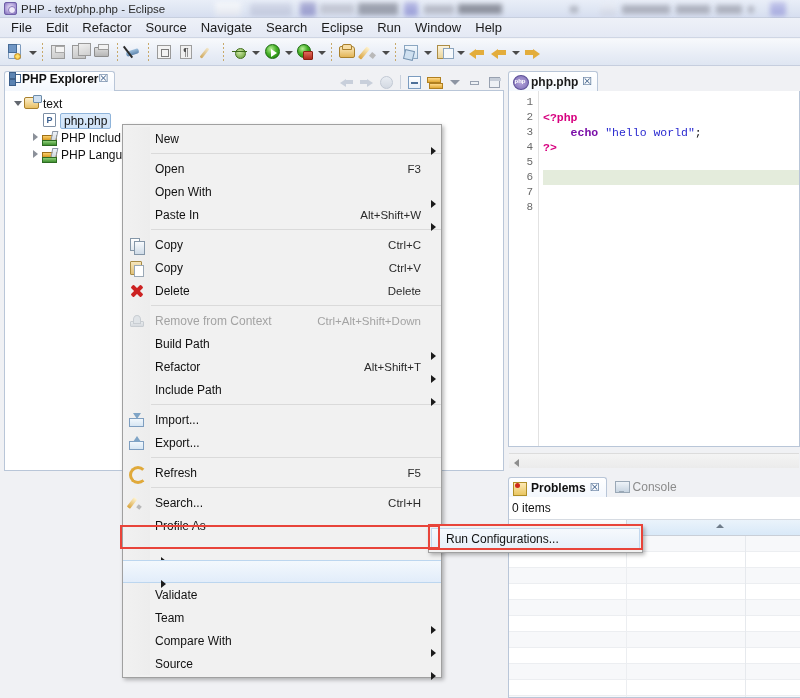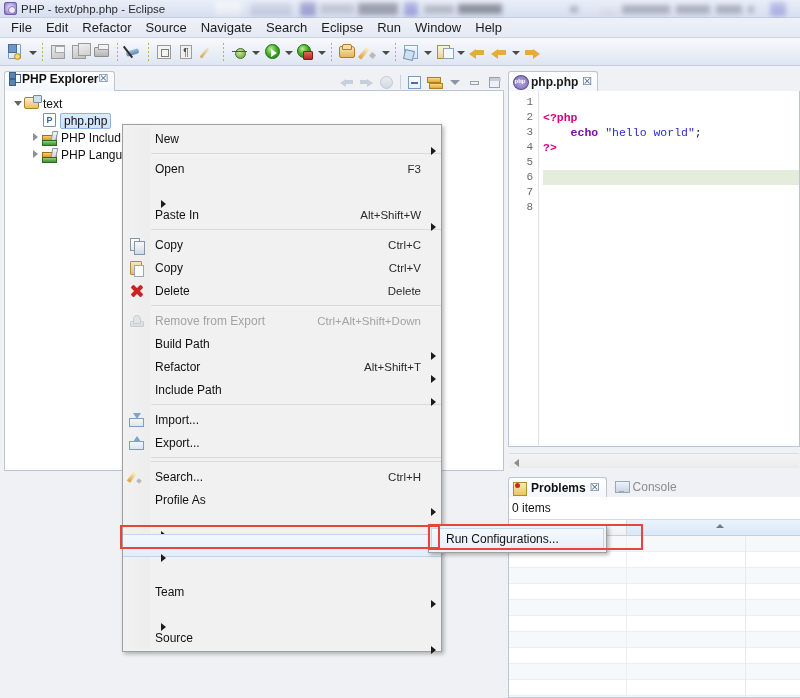--- a/index.html
+++ b/index.html
@@ -377,21 +377,21 @@
   .mic-refresh:before{content:""; position:absolute; left:0; top:0; width:12px; height:12px;
     border:3px solid #e0a93a; border-radius:50%; border-right-color:transparent;}
   .mic-search{position:absolute; left:6px; top:4px; width:14px; height:14px;}
   .mic-search:before{content:""; position:absolute; left:1px; top:1px; width:4px; height:12px;
     background:linear-gradient(180deg,#fff4d0,#d8a33c); transform:rotate(38deg); border-radius:1px;}
   .mic-search:after{content:""; position:absolute; left:8px; top:9px; width:4px; height:4px;
     background:#b8b8b8; transform:rotate(38deg);}
 
   
   .submenu {
-    position:absolute; left:428px; top:525px; width:179px;
+    position:absolute; left:428px; top:525px; width:215px;
     background:#f1f1f1; border:1px solid #a0a0a0;
     box-shadow:2px 2px 4px rgba(0,0,0,.28); padding:2px 0; z-index:50;
   }
   .submenu .mi { height:22px; }
   .submenu .mi.hl2 {
     background:linear-gradient(180deg,#f6f9fd,#e6eff9);
     border:1px solid #c3d8ee; margin:0 2px;
   }
   .submenu .mi-lb { padding-left:14px; }
 
@@ -703,20 +703,21 @@
     </div>
     <div class="msep"></div>
     <div class="mi">
       <span class="mi-ic"></span>
       <span class="mi-lb">Open</span>
       <span class="mi-ac">F3</span>
       <span class="mi-ar"></span>
     </div>
     <div class="mi">
       <span class="mi-ic"></span>
+      <span class="mi-lb">Open With</span>
       <span class="mi-ac"></span>
       <span class="mi-ar on"></span>
     </div>
     <div class="mi">
       <span class="mi-ic"></span>
       <span class="mi-lb">Paste In</span>
       <span class="mi-ac">Alt+Shift+W</span>
       <span class="mi-ar on"></span>
     </div>
     <div class="msep"></div>
@@ -742,21 +743,21 @@
       </span>
       <span class="mi-lb">Delete</span>
       <span class="mi-ac">Delete</span>
       <span class="mi-ar"></span>
     </div>
     <div class="msep"></div>
     <div class="mi disabled">
       <span class="mi-ic">
         <span class="mic-rmctx"></span>
       </span>
-      <span class="mi-lb">Remove from Export</span>
+      <span class="mi-lb">Remove from Context</span>
       <span class="mi-ac">Ctrl+Alt+Shift+Down</span>
       <span class="mi-ar"></span>
     </div>
     <div class="mi">
       <span class="mi-ic"></span>
       <span class="mi-lb">Build Path</span>
       <span class="mi-ac"></span>
       <span class="mi-ar on"></span>
     </div>
     <div class="mi">
@@ -782,20 +783,28 @@
     </div>
     <div class="mi">
       <span class="mi-ic">
         <span class="mic-exp"></span>
       </span>
       <span class="mi-lb">Export...</span>
       <span class="mi-ac"></span>
       <span class="mi-ar"></span>
     </div>
     <div class="msep"></div>
+    <div class="mi">
+      <span class="mi-ic">
+        <span class="mic-refresh"></span>
+      </span>
+      <span class="mi-lb">Refresh</span>
+      <span class="mi-ac">F5</span>
+      <span class="mi-ar"></span>
+    </div>
     <div class="msep"></div>
     <div class="mi">
       <span class="mi-ic">
         <span class="mic-search"></span>
       </span>
       <span class="mi-lb">Search...</span>
       <span class="mi-ac">Ctrl+H</span>
       <span class="mi-ar"></span>
     </div>
     <div class="mi">
@@ -809,31 +818,33 @@
       <span class="mi-ac"></span>
       <span class="mi-ar on"></span>
     </div>
     <div class="mi hl">
       <span class="mi-ic"></span>
       <span class="mi-ac"></span>
       <span class="mi-ar on"></span>
     </div>
     <div class="mi">
       <span class="mi-ic"></span>
+      <span class="mi-lb">Validate</span>
       <span class="mi-ac"></span>
       <span class="mi-ar"></span>
     </div>
     <div class="mi">
       <span class="mi-ic"></span>
       <span class="mi-lb">Team</span>
       <span class="mi-ac"></span>
       <span class="mi-ar on"></span>
     </div>
     <div class="mi">
       <span class="mi-ic"></span>
+      <span class="mi-lb">Compare With</span>
       <span class="mi-ac"></span>
       <span class="mi-ar on"></span>
     </div>
     <div class="mi">
       <span class="mi-ic"></span>
       <span class="mi-lb">Source</span>
       <span class="mi-ac"></span>
       <span class="mi-ar on"></span>
     </div>
   </div>

